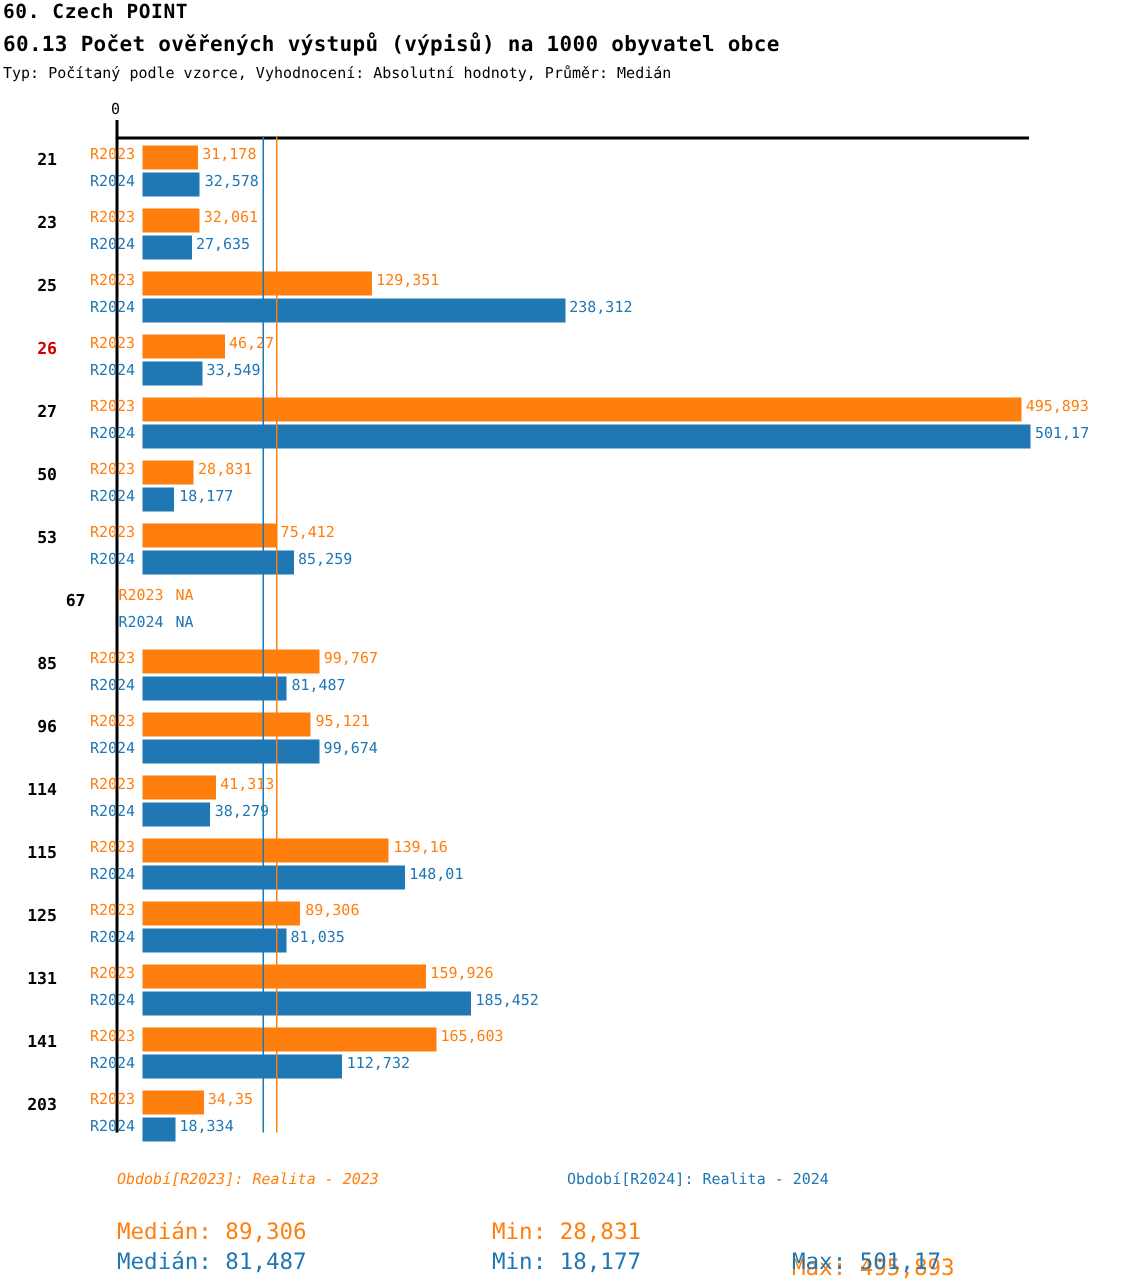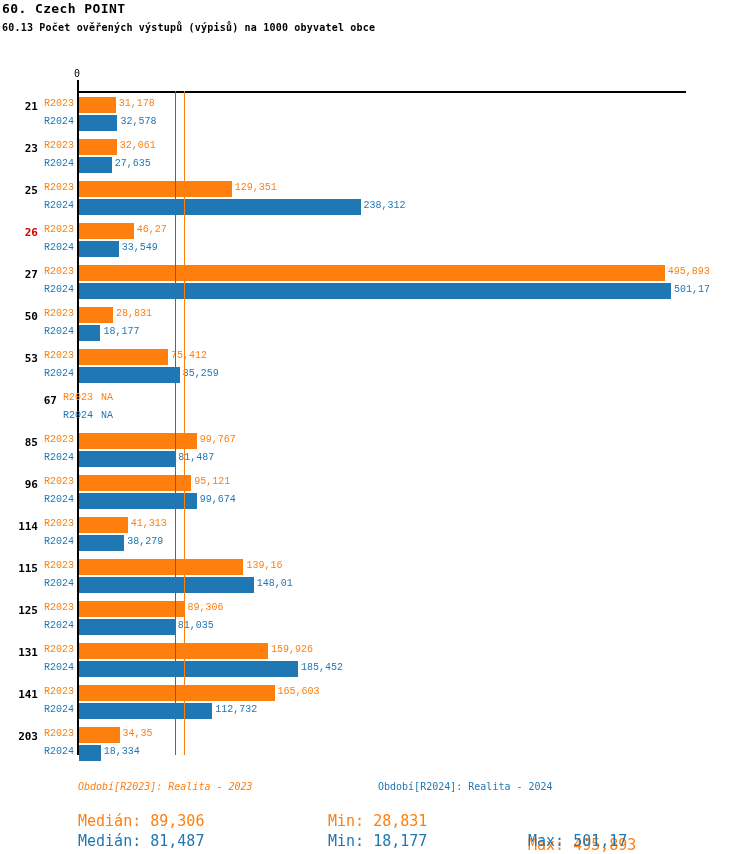--- a/index.html
+++ b/index.html
@@ -25,21 +25,21 @@
     left: 2px; top: 1px;
     font-size: 13px;
     font-weight: bold;
     color: #000000;
     letter-spacing: 0.4px;
     white-space: pre;
   }
   .hdr-title {
     position: absolute;
     left: 2px; top: 22px;
-    font-size: 10px;
+    font-size: 14px;
     font-weight: bold;
     color: #000000;
     letter-spacing: 0.2px;
     white-space: pre;
   }
   .hdr-sub {
     position: absolute;
     left: 2px; top: 44px;
     font-size: 10px;
     font-weight: normal;
@@ -102,24 +102,23 @@
     text-align: right;
     font-size: 11px;
     font-weight: bold;
     color: #000000;
     white-space: pre;
   }
   .row-key.highlight { color: #cc0000; }
 
   .series {
     position: absolute;
-    left: 0;
+    left: 16px;
     width: 699px;
     height: 18px;
-    font-family: Liberation Mono, monospace;
   }
   .series.s0 { top: 0px; }
   .series.s1 { top: 18px; }
 
   .series-label {
     position: absolute;
     left: 44px;
     top: 2px;
     font-size: 10px;
     white-space: pre;
@@ -162,20 +161,21 @@
   .stat.c2023 { color: #ff7f0e; }
   .stat.c2024 { color: #1f77b4; }
 </style>
 </head>
 <body>
 
 <div id="root">
 
   <div class="hdr-super">60. Czech POINT</div>
   <div class="hdr-title">60.13 Počet ověřených výstupů (výpisů) na 1000 obyvatel obce</div>
+  <div class="hdr-sub">Typ: Počítaný podle vzorce, Vyhodnocení: Absolutní hodnoty, Průměr: Medián</div>
 
   <div id="plot">
     <div class="zero-tick-label">0</div>
     <div class="axis-top"></div>
     <div class="axis-zero"></div>
     <div id="rows">
         <div class="row-group" style="top: 96px;">
           <div class="row-key">21</div>
           <div class="series s0">
             <div class="series-label c2023">R2023</div>

